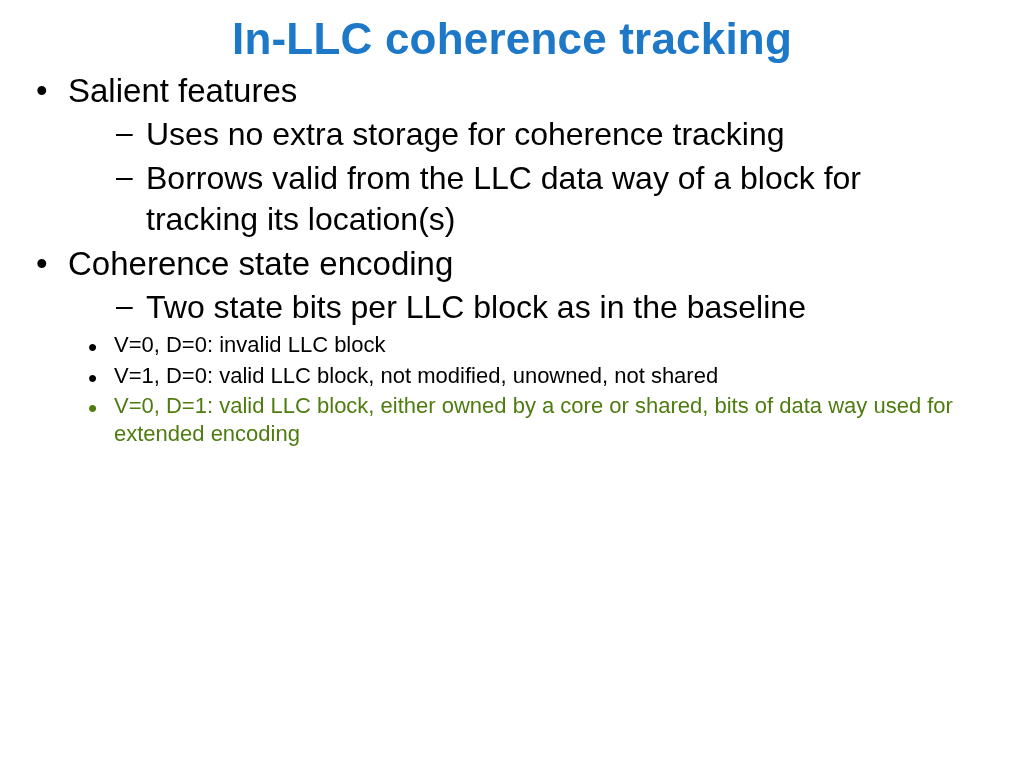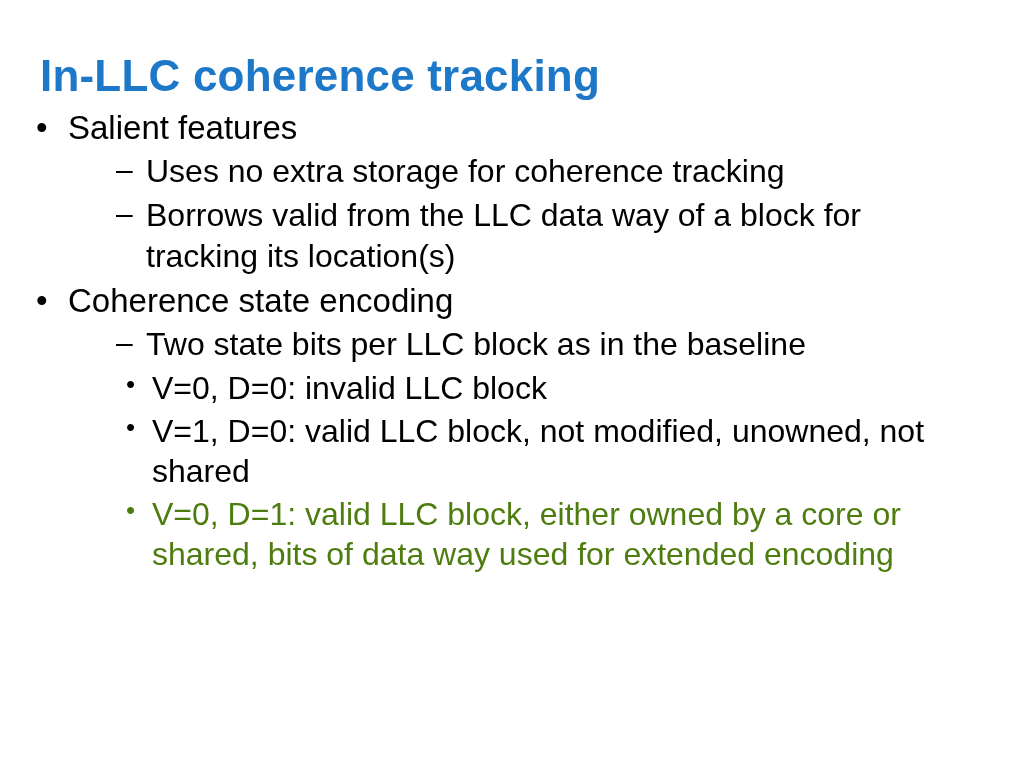--- a/index.html
+++ b/index.html
@@ -4,26 +4,26 @@
 <style>
   * { margin: 0; padding: 0; box-sizing: border-box; }
   html, body { width: 1024px; height: 768px; overflow: hidden; }
   body {
     background: #ffffff;
     font-family: Verdana, Geneva, Tahoma, sans-serif;
     color: #000;
     padding: 14px 40px 0 40px;
   }
   .title {
+    text-align: center;
     font-size: 44px;
     font-weight: 700;
     color: #1e78c8;
     margin-bottom: 6px;
     letter-spacing: 0.2px;
-    margin-top: 37px;
   }
   .top-list { list-style: none; }
   .l1 {
     font-size: 33px;
     line-height: 1.28;
     margin-left: 28px;
     position: relative;
     padding-left: 0;
     margin-bottom: 2px;
   }
@@ -43,23 +43,23 @@
     margin-bottom: 3px;
   }
   .l2::before {
     content: "–";
     position: absolute;
     left: -30px;
     top: 0;
     font-size: 30px;
   }
   .l3 {
-    font-size: 32px;
+    font-size: 22px;
     line-height: 1.25;
-    margin-left: 112px;
+    margin-left: 74px;
     position: relative;
     padding-right: 30px;
     margin-bottom: 3px;
   }
   .l3::before {
     content: "•";
     position: absolute;
     left: -26px;
     top: 0;
     font-size: 26px;

